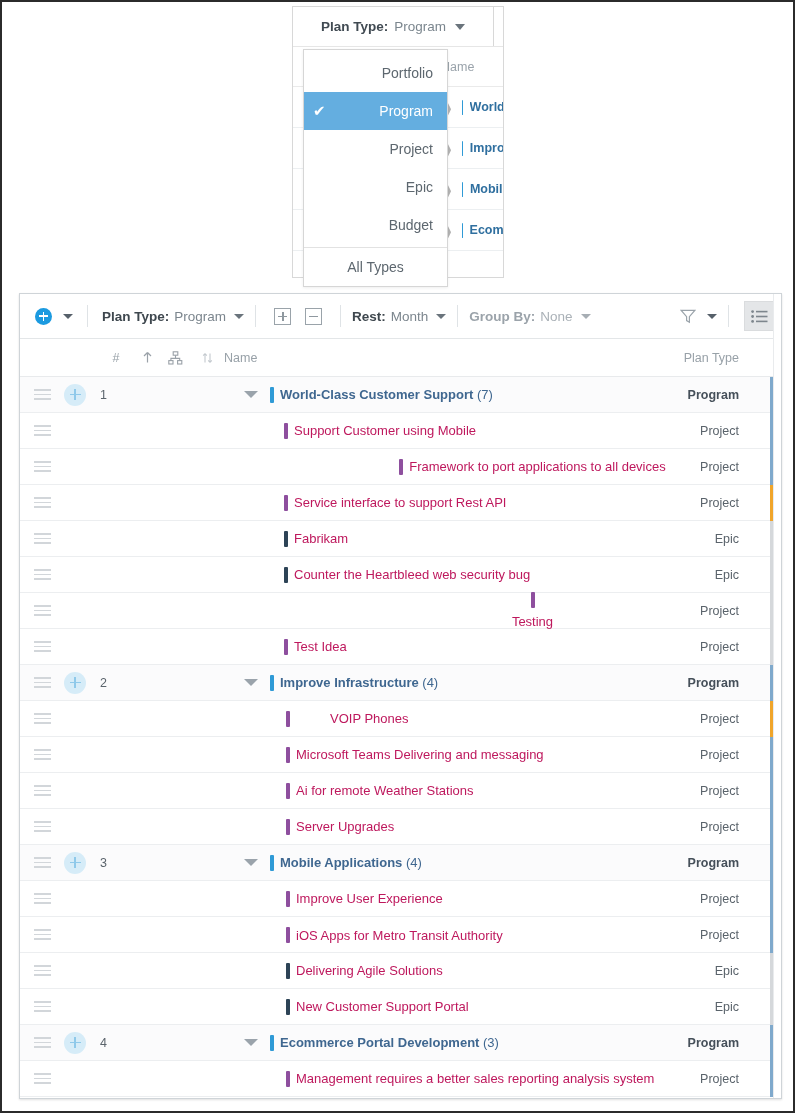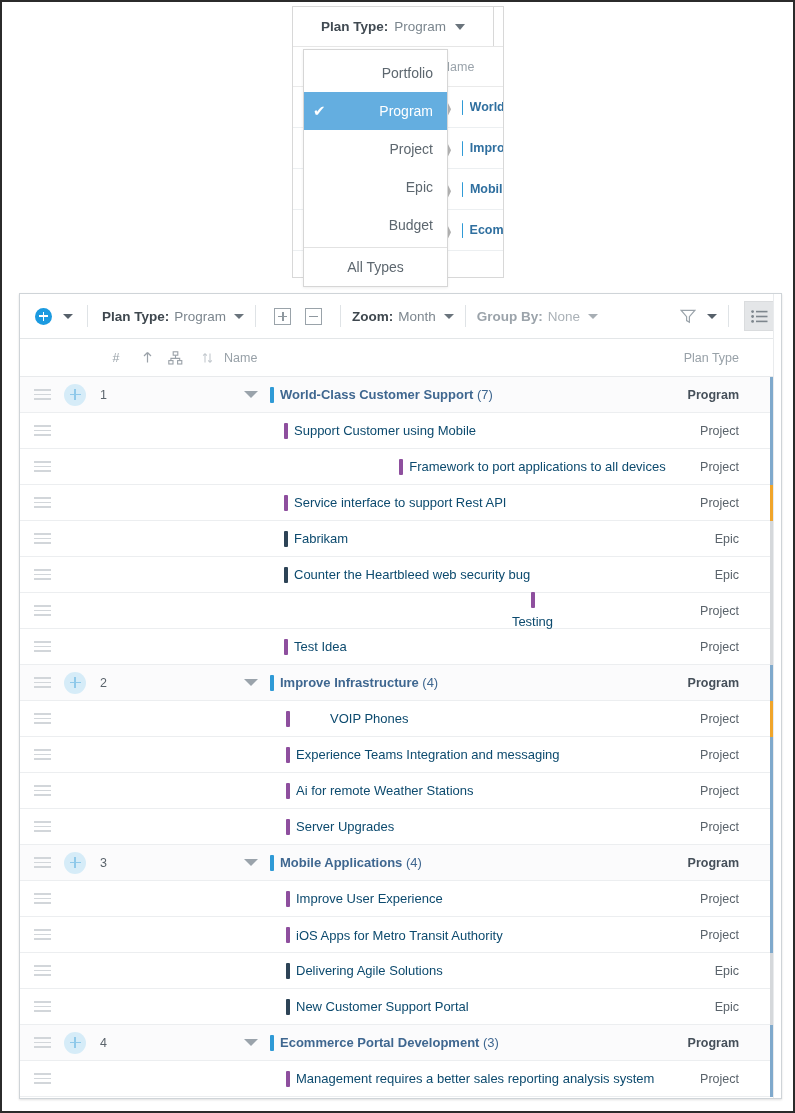--- a/index.html
+++ b/index.html
@@ -236,21 +236,21 @@
   .chev-slot { width: 140px; flex: none; display: flex; justify-content: flex-end; padding-right: 12px; }
   .chev-dn {
     width: 0; height: 0;
     border-left: 7px solid transparent;
     border-right: 7px solid transparent;
     border-top: 7.5px solid #9aa3ab;
   }
   .namecell { display: flex; align-items: center; gap: 6px; flex: 1 1 auto; min-width: 0; }
   .cbar { width: 4px; height: 16px; border-radius: 1px; flex: none; }
   .nametxt {
-    font-size: 13px; color: #0c4a6e;
+    font-size: 13px; color: #be185d;
     white-space: nowrap; overflow: hidden; text-overflow: ellipsis;
   }
   .row.group .nametxt { font-weight: bold; color: #3f6790; }
   .nametxt .cnt { font-weight: normal; color: #3f6790; }
   .ptcell {
     position: absolute; right: 42px;
     font-size: 12.5px; color: #5a636b;
   }
   .row.group .ptcell { font-weight: bold; color: #46505a; }
   .edgebar {
@@ -350,21 +350,21 @@
       </div>
       <span class="vsep tight"></span>
       <div class="tb-item">
         <span class="sqbtn plus"></span>
       </div>
       <div class="tb-item">
         <span class="sqbtn"></span>
       </div>
       <span class="vsep tight"></span>
       <div class="tb-item">
-        <span class="tb-lbl">Zoom:</span>
+        <span class="tb-lbl">Rest:</span>
         <span class="tb-val">Month</span>
         <span class="caret-tb"></span>
       </div>
       <span class="vsep tight"></span>
       <div class="tb-item">
         <span class="tb-lbl dim">Group By:</span>
         <span class="tb-val dim">None</span>
         <span class="caret-tb dim"></span>
       </div>
       <span class="spacer"></span>
@@ -583,21 +583,21 @@
           <div class="handle">
             <i></i>
             <i></i>
             <i></i>
           </div>
           <span class="row-plus empty"></span>
           <span class="rownum"></span>
           <span class="chev-slot"></span>
           <span class="namecell" style="padding-left: 16px;">
             <span class="cbar" style="background: rgb(142, 79, 158);"></span>
-            <span class="nametxt">Experience Teams Integration and messaging</span>
+            <span class="nametxt">Microsoft Teams Delivering and messaging</span>
           </span>
           <span class="ptcell">Project</span>
           <span class="edgebar" style="background: rgb(127, 169, 204);"></span>
         </div>
         <div class="row">
           <div class="handle">
             <i></i>
             <i></i>
             <i></i>
           </div>

